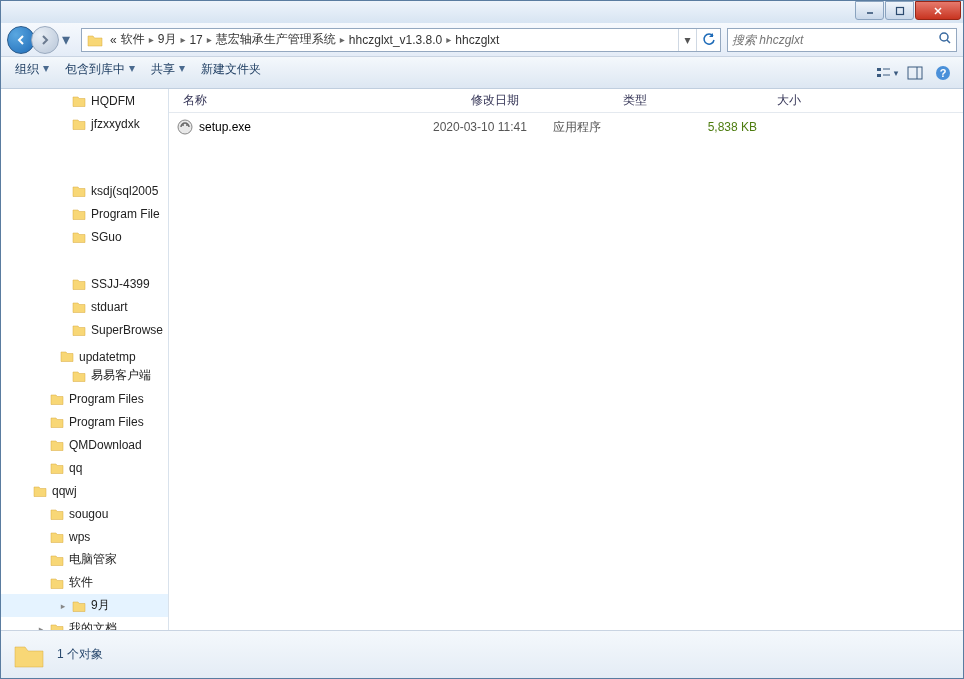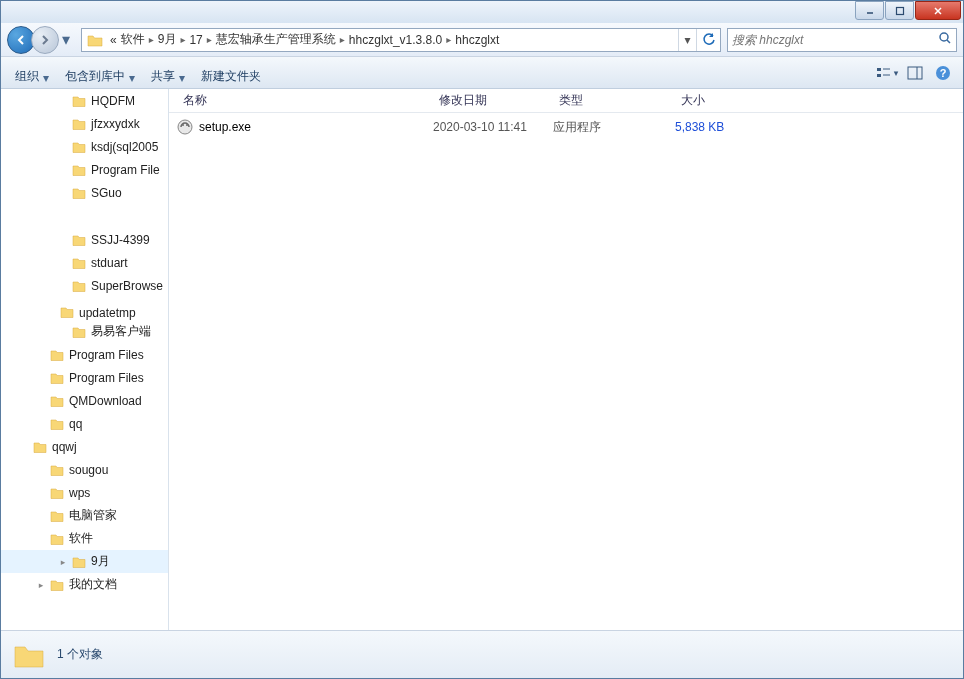--- a/index.html
+++ b/index.html
@@ -33,47 +33,47 @@
 .searchbox input { flex: 1; border: none; outline: none; font-size: 12px; font-style: italic; color: #888; background: transparent; }
 .searchbox .sicon { color: #3a6aa0; }
 
 
 .menubar { height: 22px; background: linear-gradient(#f9fbfd, #eef3f9); display: flex; align-items: center; padding: 0 4px; font-size: 12px; border-bottom: 1px solid #d0dae6; }
 .menubar .mitem { padding: 0 8px; color: #222; }
 .menubar .mitem u { text-decoration: underline; }
 
 
 .toolbar { height: 32px; background: linear-gradient(#f4f8fc, #dde7f2); display: flex; align-items: center; padding: 0 6px; font-size: 12px; border-bottom: 1px solid #c0cede; }
-.tbtn { padding: 0 8px; height: 24px; display: flex; align-items: flex-end; color: #1a3a5f; }
+.tbtn { padding: 0 8px; height: 24px; display: flex; align-items: flex-start; color: #1a3a5f; }
 .tbtn .drop { margin-left: 4px; color: #4a6a8f; }
 .toolbar .spacer { flex: 1; }
 .ticon { width: 28px; height: 24px; display: flex; align-items: center; justify-content: center; color: #3a5a7f; }
 
 
 .bodyarea { flex: 1; display: flex; overflow: hidden; background: #fff; }
 .sidebar { width: 168px; border-right: 1px solid #d9e2ec; overflow-y: auto; background: #fff; font-size: 12px; }
 .tree-item { height: 23px; display: flex; align-items: center; padding-left: 4px; white-space: nowrap; overflow: hidden; }
 .tree-item.sel { background: #e5f3ff; }
 .tree-item .exp { width: 12px; height: 12px; margin-right: 2px; color: #888; font-size: 9px; display: flex; align-items: center; justify-content: center; }
 .tree-item .ficon { width: 16px; height: 16px; margin-right: 4px; flex-shrink: 0; }
 .tree-item .lbl { color: #222; }
 
 .content { flex: 1; display: flex; flex-direction: column; }
-.colheads { height: 24px; border-bottom: 1px solid #e4e9ef; display: flex; align-items: center; font-size: 12px; color: #335; padding-left: 8px; }
+.colheads { height: 24px; border-bottom: 1px solid #e4e9ef; display: flex; align-items: center; font-size: 12px; color: #335; padding-left: 8px; gap: 32px; }
 .colheads .ch { border-right: 1px solid transparent; padding-left: 6px; }
 .ch-name { width: 256px; }
 .ch-date { width: 120px; }
 .ch-type { width: 122px; }
 .ch-size { width: 100px; }
 
 .filerow { height: 28px; display: flex; align-items: center; font-size: 12px; padding-left: 8px; }
 .filerow .fname { width: 256px; display: flex; align-items: center; }
 .filerow .fdate { width: 120px; color: #555; }
 .filerow .ftype { width: 122px; color: #555; }
-.filerow .fsize { width: 100px; color: #1d4ed8; text-align: left; padding-right: 18px; }
+.filerow .fsize { width: 100px; color: #4d7c0f; text-align: right; padding-right: 18px; }
 .fileicon { width: 16px; height: 16px; margin-right: 6px; }
 
 
 .statusbar { height: 48px; background: linear-gradient(#f4f8fc, #e4ecf5); border-top: 1px solid #c9d4e2; display: flex; align-items: center; padding: 0 10px; font-size: 12px; color: #2a4a6f; }
 .statusbar .bigicon { width: 36px; height: 36px; margin-right: 10px; }
 
 
 .folder-svg { fill: #f8d776; stroke: #d9a93e; stroke-width: 0.5; }
 
 
@@ -208,21 +208,21 @@
           </svg>
           <span class="lbl">HQDFM</span>
         </div>
         <div class="tree-item" style="padding-left: 56px;">
           <span class="exp"></span>
           <svg class="ficon" viewBox="0 0 16 16">
             <path class="folder-svg" d="M2 4 h5 l1.2 1.5 H14 v8 H2 z"></path>
           </svg>
           <span class="lbl">jfzxxydxk</span>
         </div>
-        <div class="tree-item" style="padding-left: 56px;">
+        <div class="tree-item" style="padding-left: 56px; margin-top: 44px;">
           <span class="exp"></span>
           <svg class="ficon" viewBox="0 0 16 16">
             <path class="folder-svg" d="M2 4 h5 l1.2 1.5 H14 v8 H2 z"></path>
           </svg>
           <span class="lbl">ksdj(sql2005</span>
         </div>
         <div class="tree-item" style="padding-left: 56px;">
           <span class="exp"></span>
           <svg class="ficon" viewBox="0 0 16 16">
             <path class="folder-svg" d="M2 4 h5 l1.2 1.5 H14 v8 H2 z"></path>

